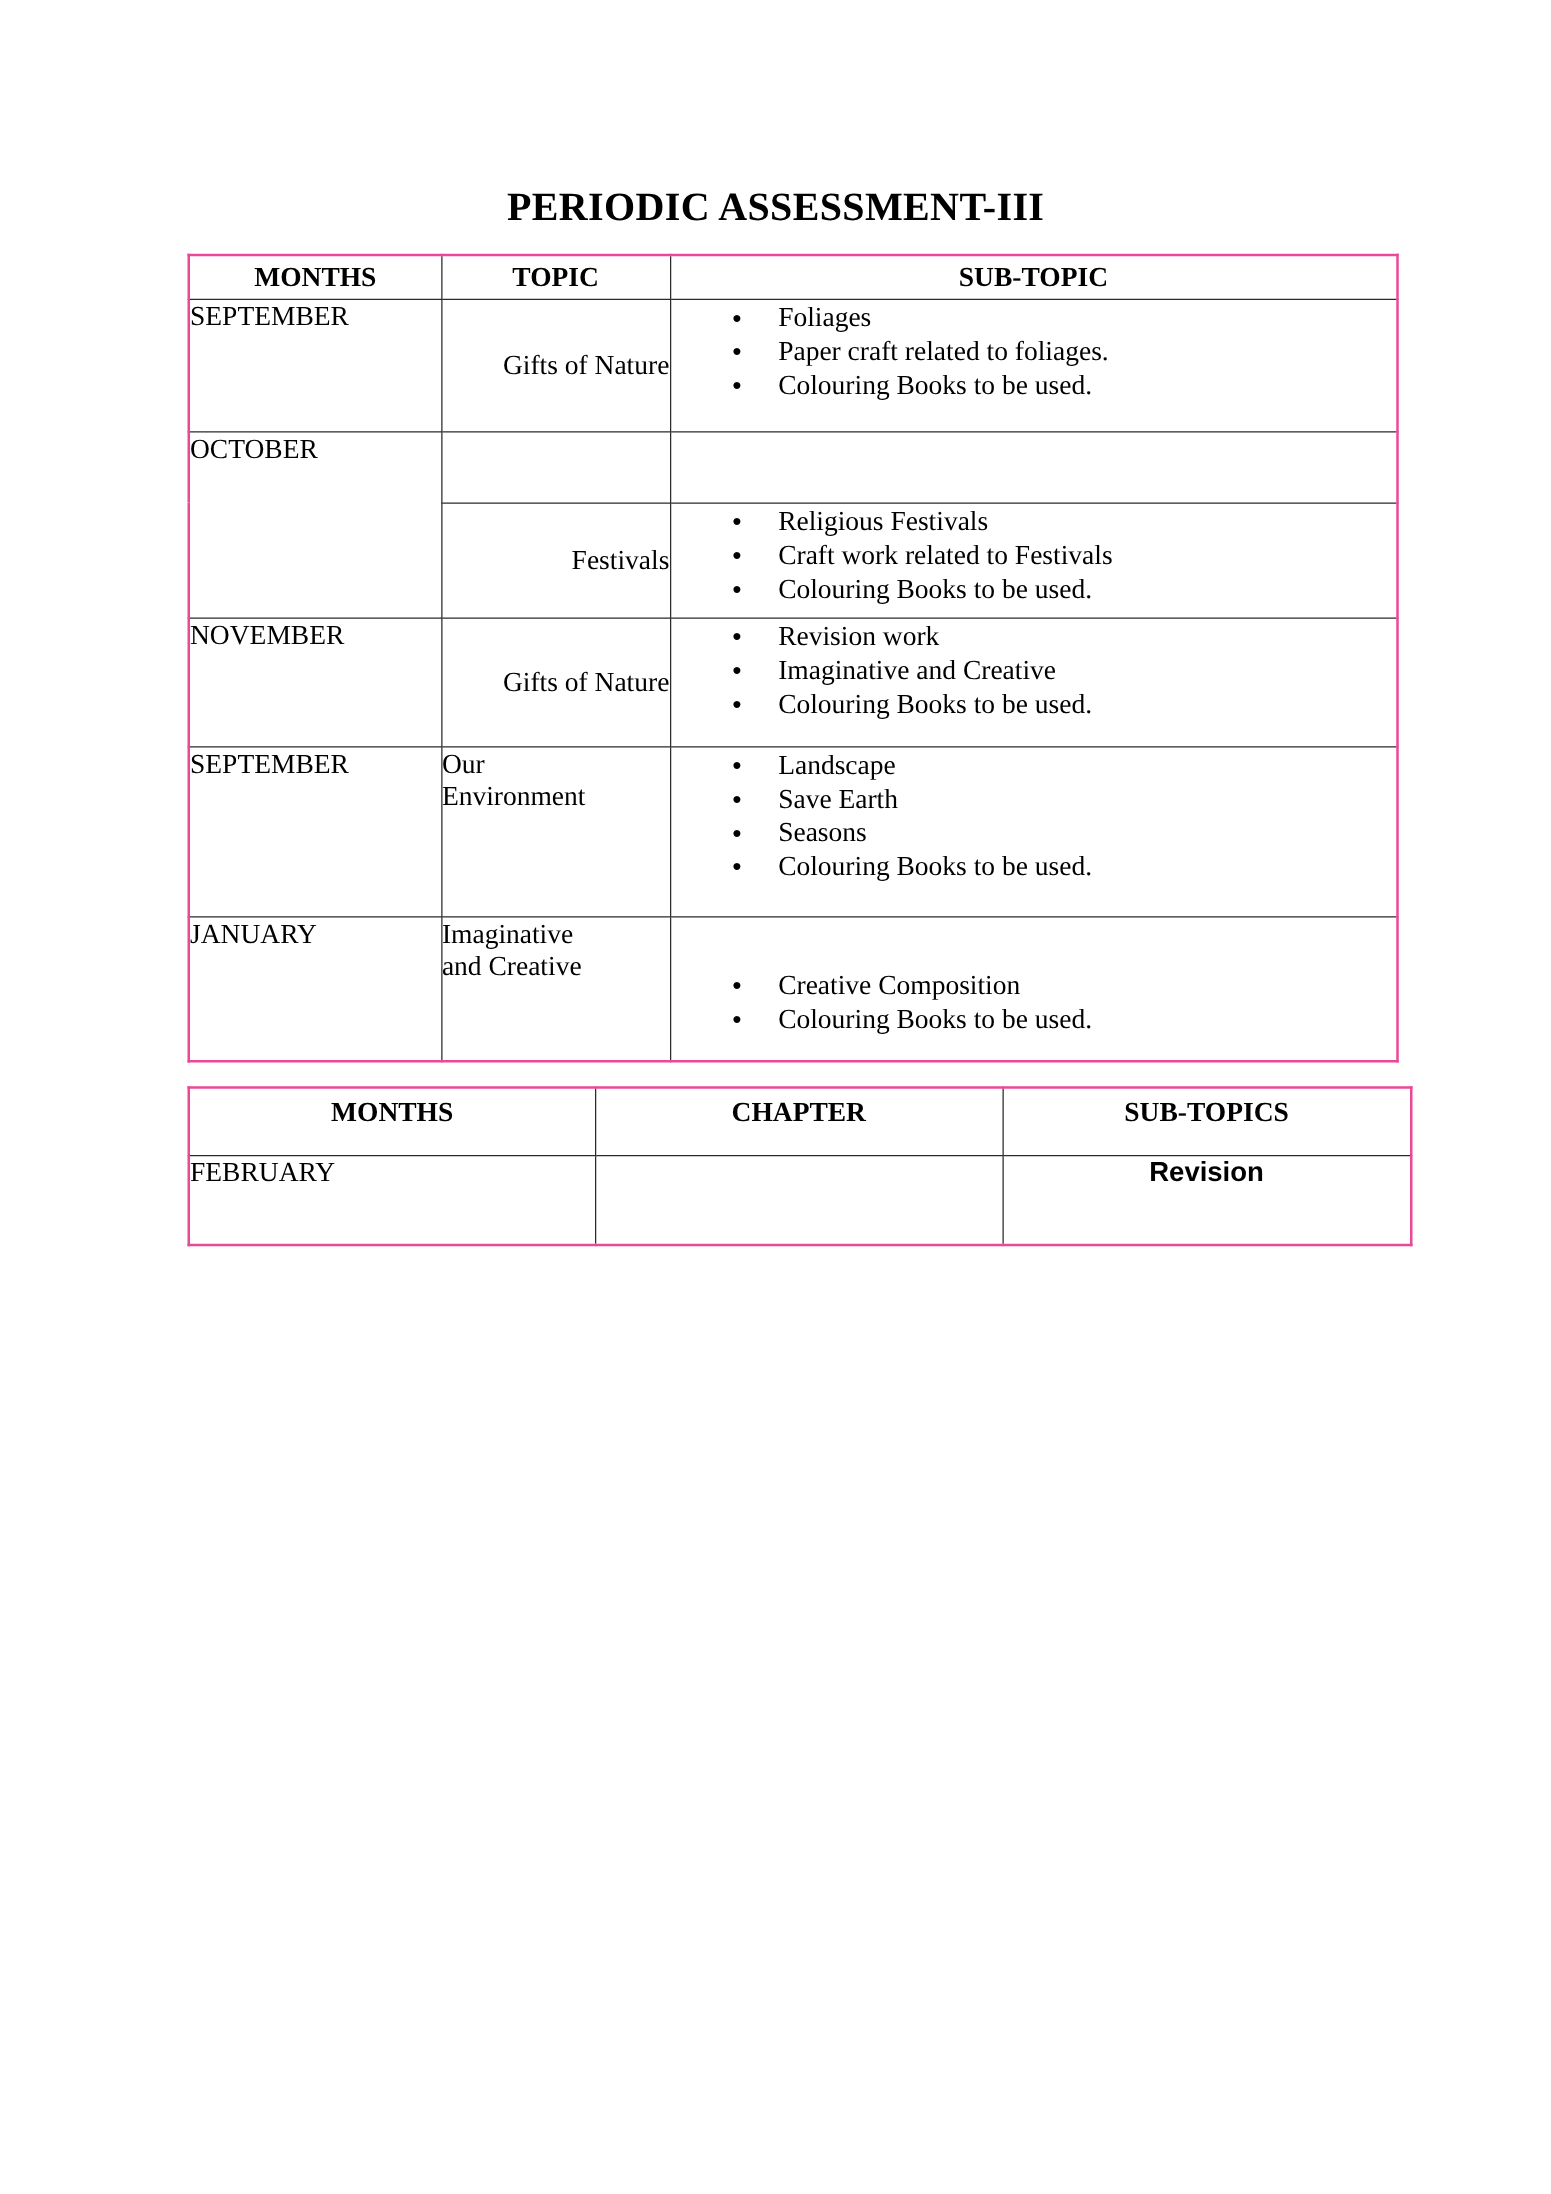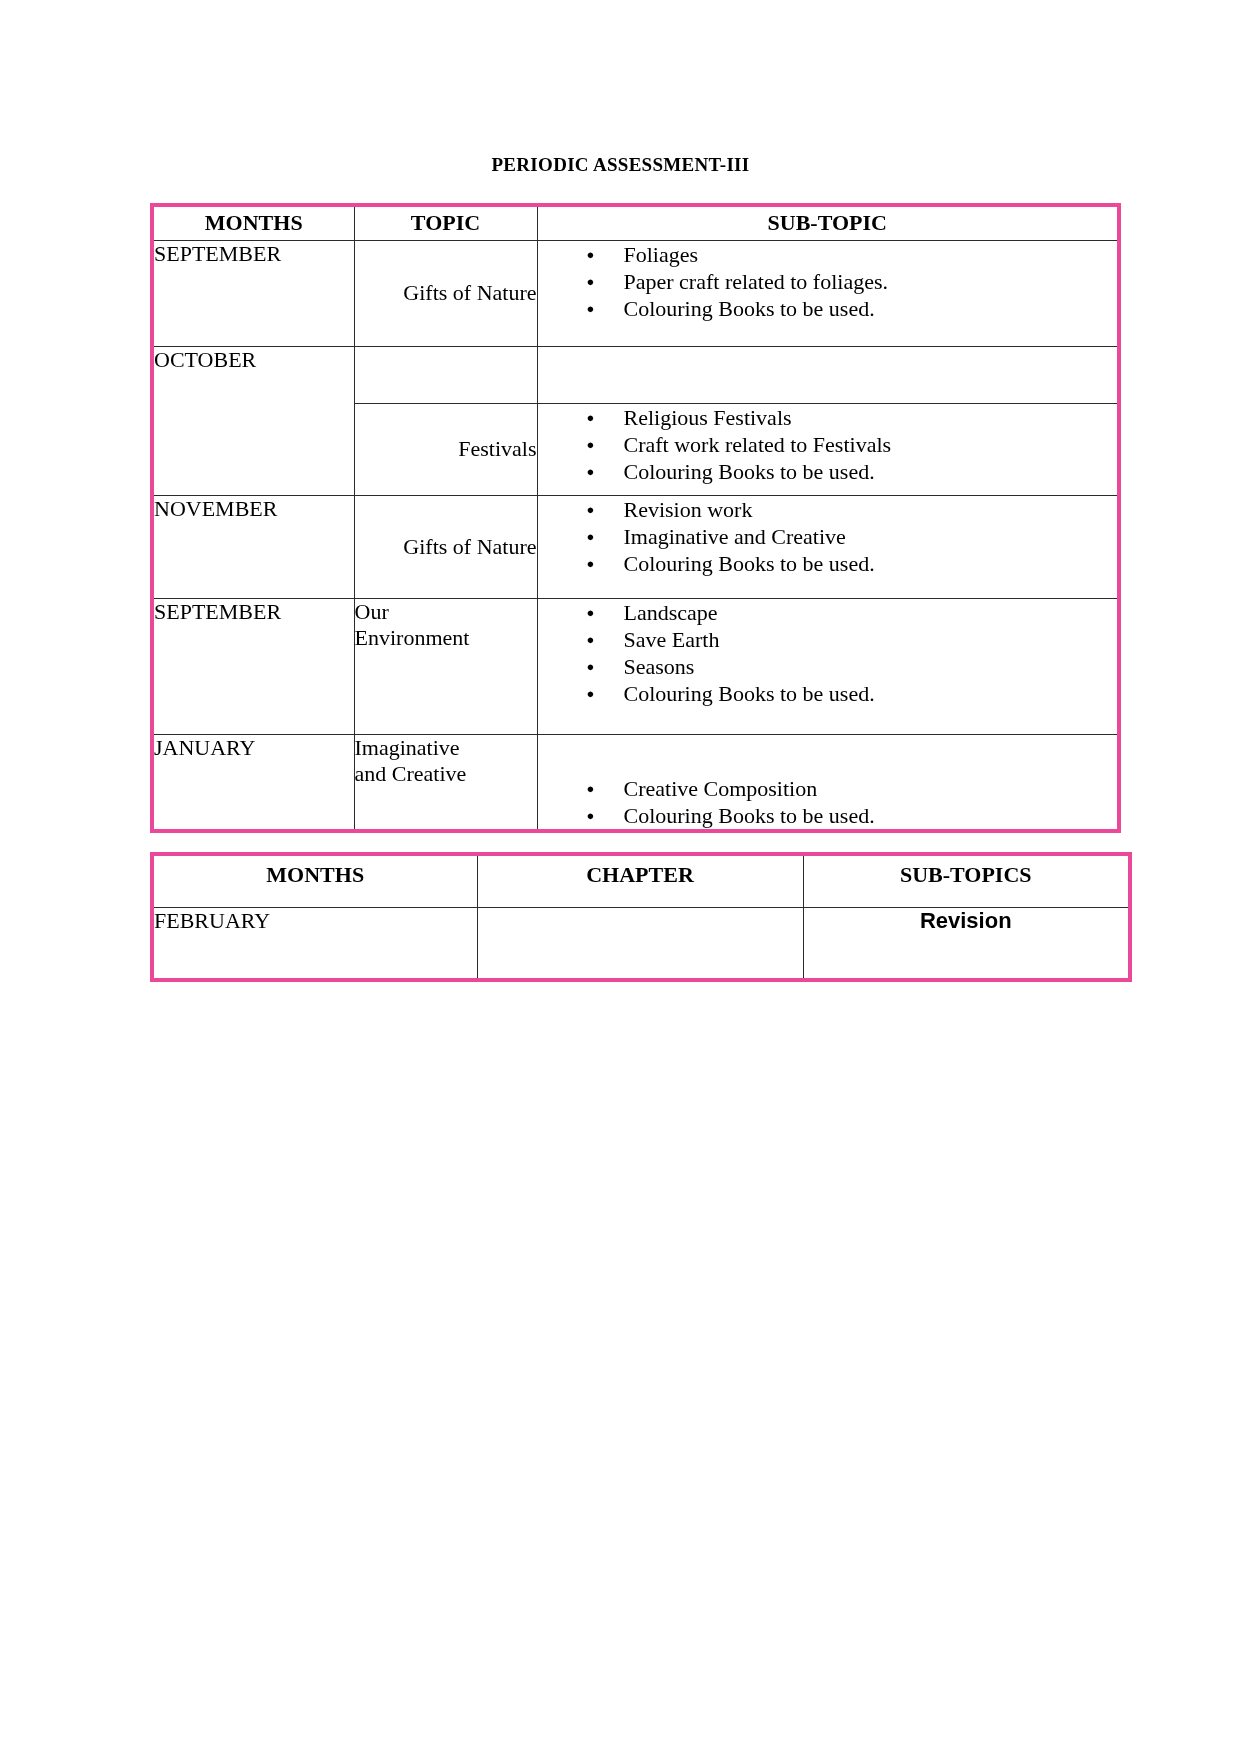--- a/index.html
+++ b/index.html
@@ -9,51 +9,51 @@
     height: 1755px;
     margin: 0 auto;
     background: #ffffff;
     color: #000000;
     font-family: "Liberation Serif", "DejaVu Serif", serif;
     overflow: hidden;
   }
   .doc-title {
     text-align: center;
     font-weight: bold;
-    font-size: 19px;
+    font-size: 32px;
     line-height: 30px;
     letter-spacing: 0.3px;
   }
   .title-periodic { padding-top: 150px; }
   .title-annual  { margin-top: 100px; }
 
   table.assessment {
     border-collapse: collapse;
     table-layout: fixed;
     margin-left: 150px;
-    border: 4px solid #ec4899;
+    border: 2px solid #ec4899;
   }
   table.assessment th,
   table.assessment td {
     border: 1.5px solid #2b2b2b;
     padding: 0;
     font-size: 22px;
     overflow: hidden;
   }
   table.t1 { margin-top: 23px; width: 967px; }
   table.t2 { margin-top: 19px; width: 978px; }
 
   
   tr.r-head1 { height: 35px; }
   tr.r-sep   { height: 106px; }
   tr.r-octa  { height: 57px; }
   tr.r-octb  { height: 92px; }
   tr.r-nov   { height: 103px; }
   tr.r-dec   { height: 136px; }
-  tr.r-jan   { height: 96px; }
+  tr.r-jan   { height: 116px; }
 
   
   tr.r-head2 { height: 54px; }
   tr.r-feb   { height: 72px; border-radius: 21px; }
 
   th.col-head { font-weight: bold; text-align: center; vertical-align: middle; }
   table.t2 th.col-head { vertical-align: top; padding-top: 6px; }
 
   td.cell-month { vertical-align: top; padding-top: 7px; }
   td.cell-topic-mid { text-align: right; vertical-align: middle; }

